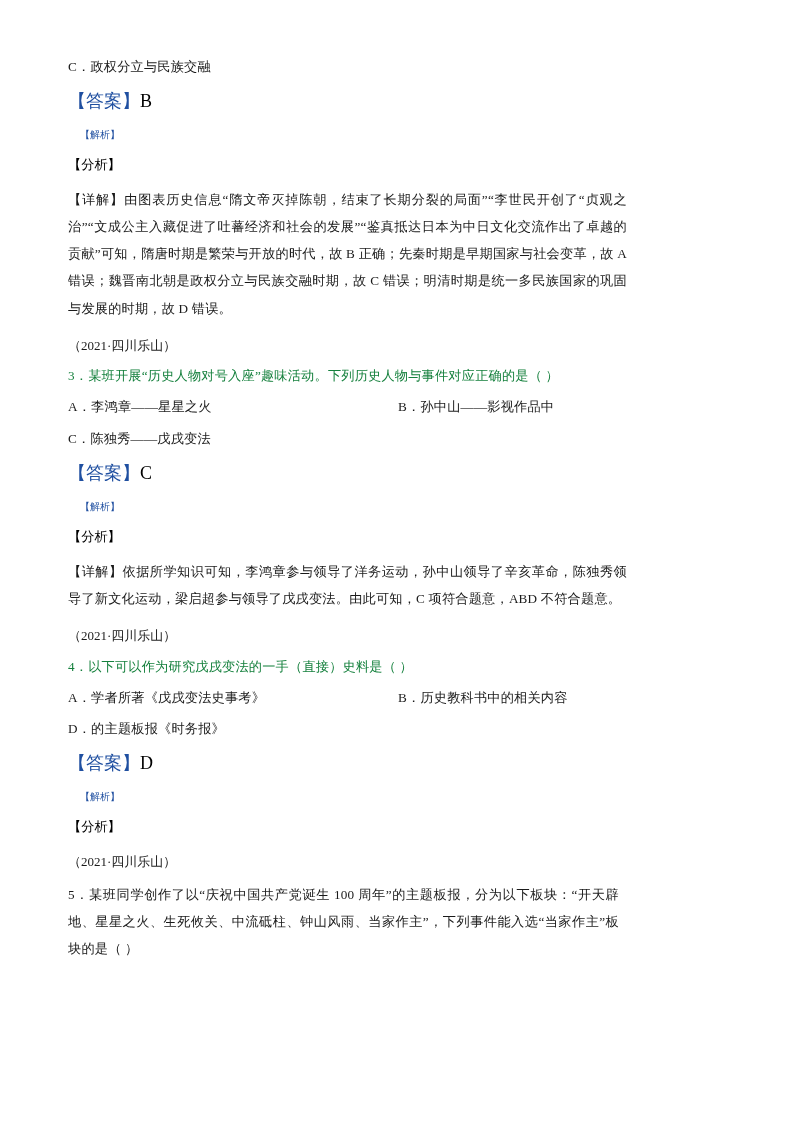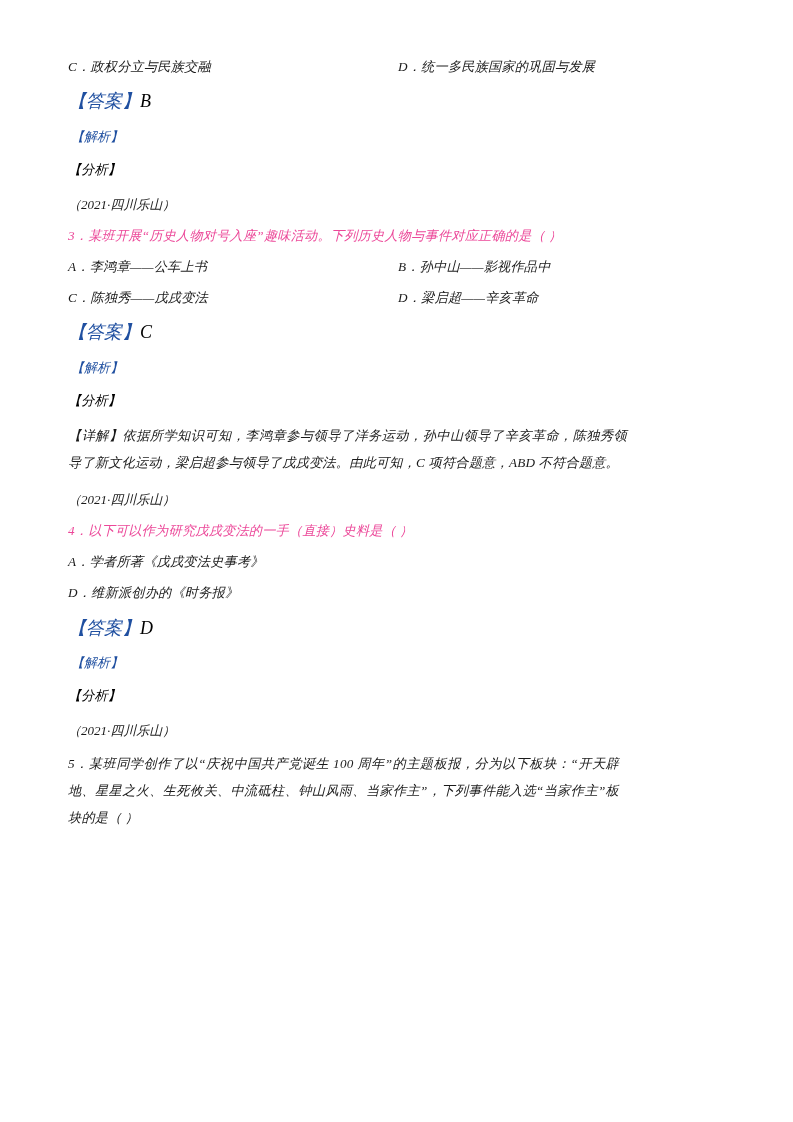--- a/index.html
+++ b/index.html
@@ -13,21 +13,20 @@
     font-family: "Liberation Serif", "DejaVu Serif", serif;
     color: #000000;
     -webkit-font-smoothing: antialiased;
   }
   .page {
     position: relative;
     width: 655px;
     height: 1122px;
     box-sizing: border-box;
     padding: 56px 28px 40px 68px;
-    font-style: italic;
   }
   .para {
     font-size: 13.2px;
     line-height: 2.05;
     margin: 0 8px 4px 0;
     color: #1a1a1a;
     text-align: justify;
     letter-spacing: 0.2px;
   }
   .two-col {
@@ -51,65 +50,64 @@
   .src {
     font-size: 13px;
     line-height: 1.6;
     margin: 0 0 8px 0;
     color: #1a1a1a;
   }
   .qnum {
     font-size: 13.2px;
     line-height: 1.8;
     margin: 0 0 8px 0;
-    color: #ec4899;
+    color: #15803d;
     letter-spacing: 0.2px;
   }
   .spacer-sm { height: 4px; }
   .ans-line { margin: 0 0 11px 0; font-size: 18px; line-height: 1.6; }
-  .jiexi-line { margin: 0 0 11px 3px; font-size: 13px; line-height: 1.6; }
+  .jiexi-line { margin: 0 0 11px 12px; font-size: 10px; line-height: 1.6; }
   .fenxi-line { margin: 0 0 11px 0; font-size: 13.2px; line-height: 1.6; }
   .detail { margin: 0 0 10px 0; }
   .q5last { margin-bottom: 0; }
 </style>
 </head>
 <body>
 
 <div class="page">
 
   <div class="two-col">
     <div class="col a">C．政权分立与民族交融</div>
-    <div class="col b">D．统一多民族国家的巩固与发展</div>
   </div>
 
   <div class="ans-line">
     <span class="tag-ans">【答案】</span><span>B</span>
   </div>
 
   <div class="jiexi-line">
     <span class="tag">【解析】</span>
   </div>
 
   <div class="fenxi-line">
     <span>【分析】</span>
   </div>
 
+  <div class="para detail">【详解】由图表历史信息“隋文帝灭掉陈朝，结束了长期分裂的局面”“李世民开创了“贞观之治”“文成公主入藏促进了吐蕃经济和社会的发展”“鉴真抵达日本为中日文化交流作出了卓越的贡献”可知，隋唐时期是繁荣与开放的时代，故 B 正确；先秦时期是早期国家与社会变革，故 A 错误；魏晋南北朝是政权分立与民族交融时期，故 C 错误；明清时期是统一多民族国家的巩固与发展的时期，故 D 错误。</div>
 
   <div class="spacer-sm"></div>
 
   <div class="src">（2021·四川乐山）</div>
   <div class="qnum">3．某班开展“历史人物对号入座”趣味活动。下列历史人物与事件对应正确的是（     ）</div>
 
   <div class="two-col">
-    <div class="col a">A．李鸿章——公车上书</div>
+    <div class="col a">A．李鸿章——星星之火</div>
     <div class="col b">B．孙中山——影视作品中</div>
   </div>
   <div class="two-col">
     <div class="col a">C．陈独秀——戊戌变法</div>
-    <div class="col b">D．梁启超——辛亥革命</div>
   </div>
 
   <div class="ans-line">
     <span class="tag-ans">【答案】</span><span>C</span>
   </div>
 
   <div class="jiexi-line">
     <span class="tag">【解析】</span>
   </div>
 
@@ -119,23 +117,24 @@
 
   <div class="para detail">【详解】依据所学知识可知，李鸿章参与领导了洋务运动，孙中山领导了辛亥革命，陈独秀领导了新文化运动，梁启超参与领导了戊戌变法。由此可知，C 项符合题意，ABD 不符合题意。</div>
 
   <div class="spacer-sm"></div>
 
   <div class="src">（2021·四川乐山）</div>
   <div class="qnum">4．以下可以作为研究戊戌变法的一手（直接）史料是（     ）</div>
 
   <div class="two-col">
     <div class="col a">A．学者所著《戊戌变法史事考》</div>
+    <div class="col b">B．历史教科书中的相关内容</div>
   </div>
   <div class="two-col">
-    <div class="col b">D．维新派创办的《时务报》</div>
+    <div class="col b">D．的主题板报《时务报》</div>
   </div>
 
   <div class="ans-line">
     <span class="tag-ans">【答案】</span><span>D</span>
   </div>
 
   <div class="jiexi-line">
     <span class="tag">【解析】</span>
   </div>
 

